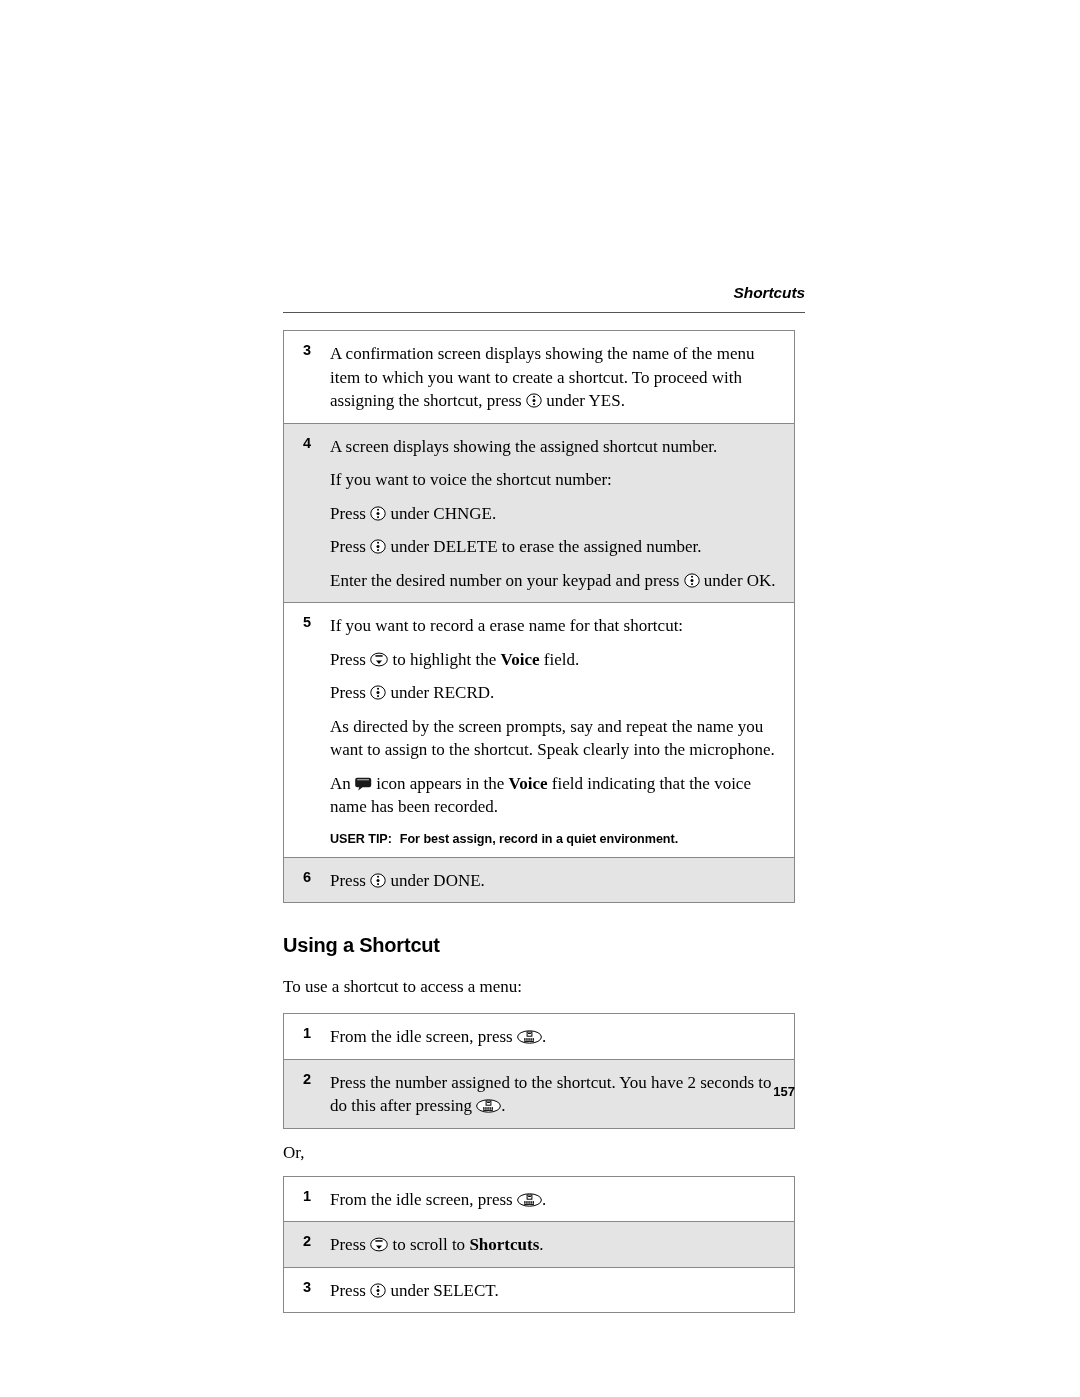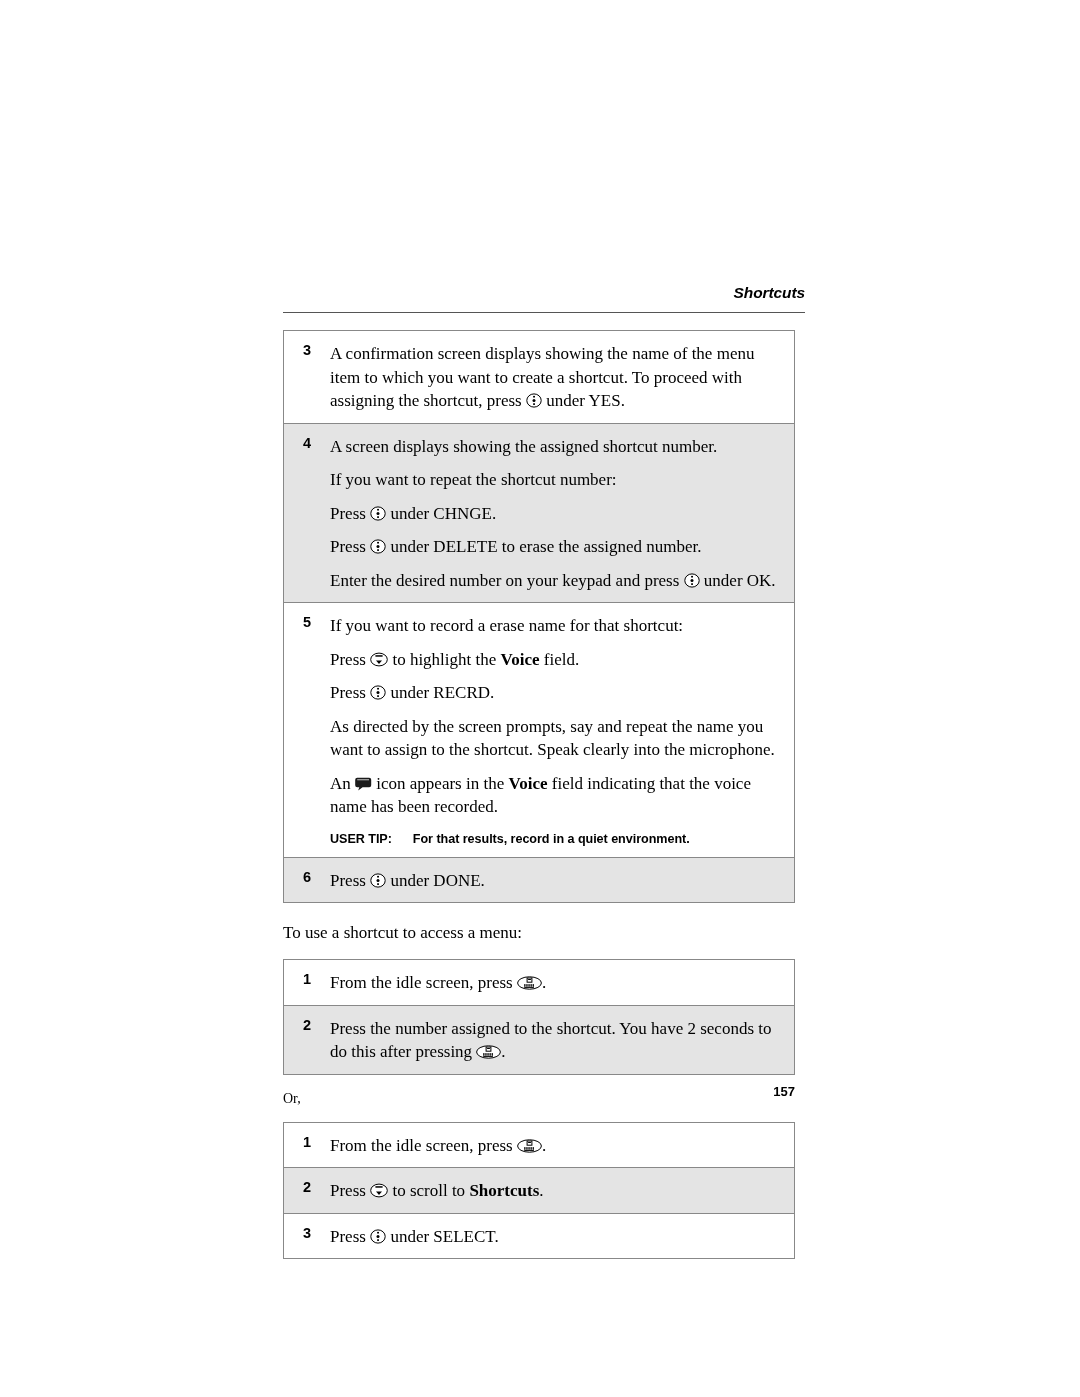--- a/index.html
+++ b/index.html
@@ -95,39 +95,39 @@
   }
 
   .usertip {
     font-family: "Liberation Sans", "DejaVu Sans", sans-serif;
     font-weight: bold;
     font-size: 12.6px;
     line-height: 16px;
     margin-top: 12px !important;
     letter-spacing: -0.05px;
   }
-  .usertip .label { margin-right: 21px; text-align: center; }
+  .usertip .label { margin-right: 8px; text-align: center; }
 
   b, strong { font-weight: bold; }
 
   
   .section-heading {
     font-family: "Liberation Sans", "DejaVu Sans", sans-serif;
     font-weight: bold;
     font-size: 20px;
     margin: 31px 0 0 0;
     letter-spacing: -0.2px;
   }
   .lead-para {
     font-size: 17px;
     line-height: 23px;
     margin: 18px 0 8px 0;
   }
   .or-para {
-    font-size: 14px;
+    font-size: 17px;
     line-height: 23px;
     margin: 12px 0 0 0;
   }
   .table-gap { margin-top: 15px; }
   .table-gap2 { margin-top: 12px; }
 
   
   .page-number {
     position: absolute;
     left: 283px;
@@ -174,21 +174,21 @@
                     <rect x="7.1" y="2.9" width="1.9" height="1.6" fill="#000"></rect>
                     <circle cx="8" cy="7.4" r="1.5" fill="#000"></circle>
                     <rect x="7.1" y="10.3" width="1.9" height="1.6" fill="#000"></rect>
                   </svg></span> under YES.</p>
             </td>
           </tr>
           <tr class="row-gray">
             <td class="num">4</td>
             <td class="body">
               <p>A screen displays showing the assigned shortcut number.</p>
-              <p>If you want to repeat the shortcut number:</p>
+              <p>If you want to voice the shortcut number:</p>
               <p>Press <span class="key"><svg width="16" height="15" viewBox="0 0 16 15">
                     <ellipse cx="8" cy="7.5" rx="7.2" ry="6.6" fill="#fff" stroke="#000" stroke-width="1"></ellipse>
                     <rect x="7.1" y="2.9" width="1.9" height="1.6" fill="#000"></rect>
                     <circle cx="8" cy="7.4" r="1.5" fill="#000"></circle>
                     <rect x="7.1" y="10.3" width="1.9" height="1.6" fill="#000"></rect>
                   </svg></span> under CHNGE.</p>
               <p>Press <span class="key"><svg width="16" height="15" viewBox="0 0 16 15">
                     <ellipse cx="8" cy="7.5" rx="7.2" ry="6.6" fill="#fff" stroke="#000" stroke-width="1"></ellipse>
                     <rect x="7.1" y="2.9" width="1.9" height="1.6" fill="#000"></rect>
                     <circle cx="8" cy="7.4" r="1.5" fill="#000"></circle>
@@ -215,37 +215,38 @@
                     <ellipse cx="8" cy="7.5" rx="7.2" ry="6.6" fill="#fff" stroke="#000" stroke-width="1"></ellipse>
                     <rect x="7.1" y="2.9" width="1.9" height="1.6" fill="#000"></rect>
                     <circle cx="8" cy="7.4" r="1.5" fill="#000"></circle>
                     <rect x="7.1" y="10.3" width="1.9" height="1.6" fill="#000"></rect>
                   </svg></span> under RECRD.</p>
               <p>As directed by the screen prompts, say and repeat the name you want to assign to the shortcut. Speak clearly into the microphone.</p>
               <p>An <span class="icon-voice"><svg width="17" height="14" viewBox="0 0 17 14">
                     <path d="M2.2 0.8 H14.2 A2.0 2.0 0 0 1 16.2 2.8 V8.2 A2.0 2.0 0 0 1 14.2 10.2 H7.6 L3.2 13.4 L4.3 10.2 H2.2 A2.0 2.0 0 0 1 0.2 8.2 V2.8 A2.0 2.0 0 0 1 2.2 0.8 Z" fill="#1a1a1a"></path>
                     <rect x="2.2" y="2.2" width="11.8" height="1.1" fill="#b5b5b5"></rect>
                   </svg></span> icon appears in the <b>Voice</b> field indicating that the voice name has been recorded.</p>
-              <p class="usertip"><span class="label">USER TIP:</span><span>For that results, record in a quiet environment.</span></p>
+              <p class="usertip"><span class="label">USER TIP:</span><span>For best assign, record in a quiet environment.</span></p>
             </td>
           </tr>
           <tr class="row-gray">
             <td class="num">6</td>
             <td class="body">
               <p>Press <span class="key"><svg width="16" height="15" viewBox="0 0 16 15">
                     <ellipse cx="8" cy="7.5" rx="7.2" ry="6.6" fill="#fff" stroke="#000" stroke-width="1"></ellipse>
                     <rect x="7.1" y="2.9" width="1.9" height="1.6" fill="#000"></rect>
                     <circle cx="8" cy="7.4" r="1.5" fill="#000"></circle>
                     <rect x="7.1" y="10.3" width="1.9" height="1.6" fill="#000"></rect>
                   </svg></span> under DONE.</p>
             </td>
           </tr>
         </tbody>
     </table>
 
+    <h2 class="section-heading">Using a Shortcut</h2>
 
     <p class="lead-para">To use a shortcut to access a menu:</p>
 
     <table class="steps-table table-gap">
       <tbody>
           <tr class="row-white">
             <td class="num">1</td>
             <td class="body">
               <p>From the idle screen, press <span class="key"><svg width="25" height="14" viewBox="0 0 25 14">
                     <ellipse cx="12.5" cy="7" rx="11.9" ry="6.2" fill="#fff" stroke="#000" stroke-width="1"></ellipse>

